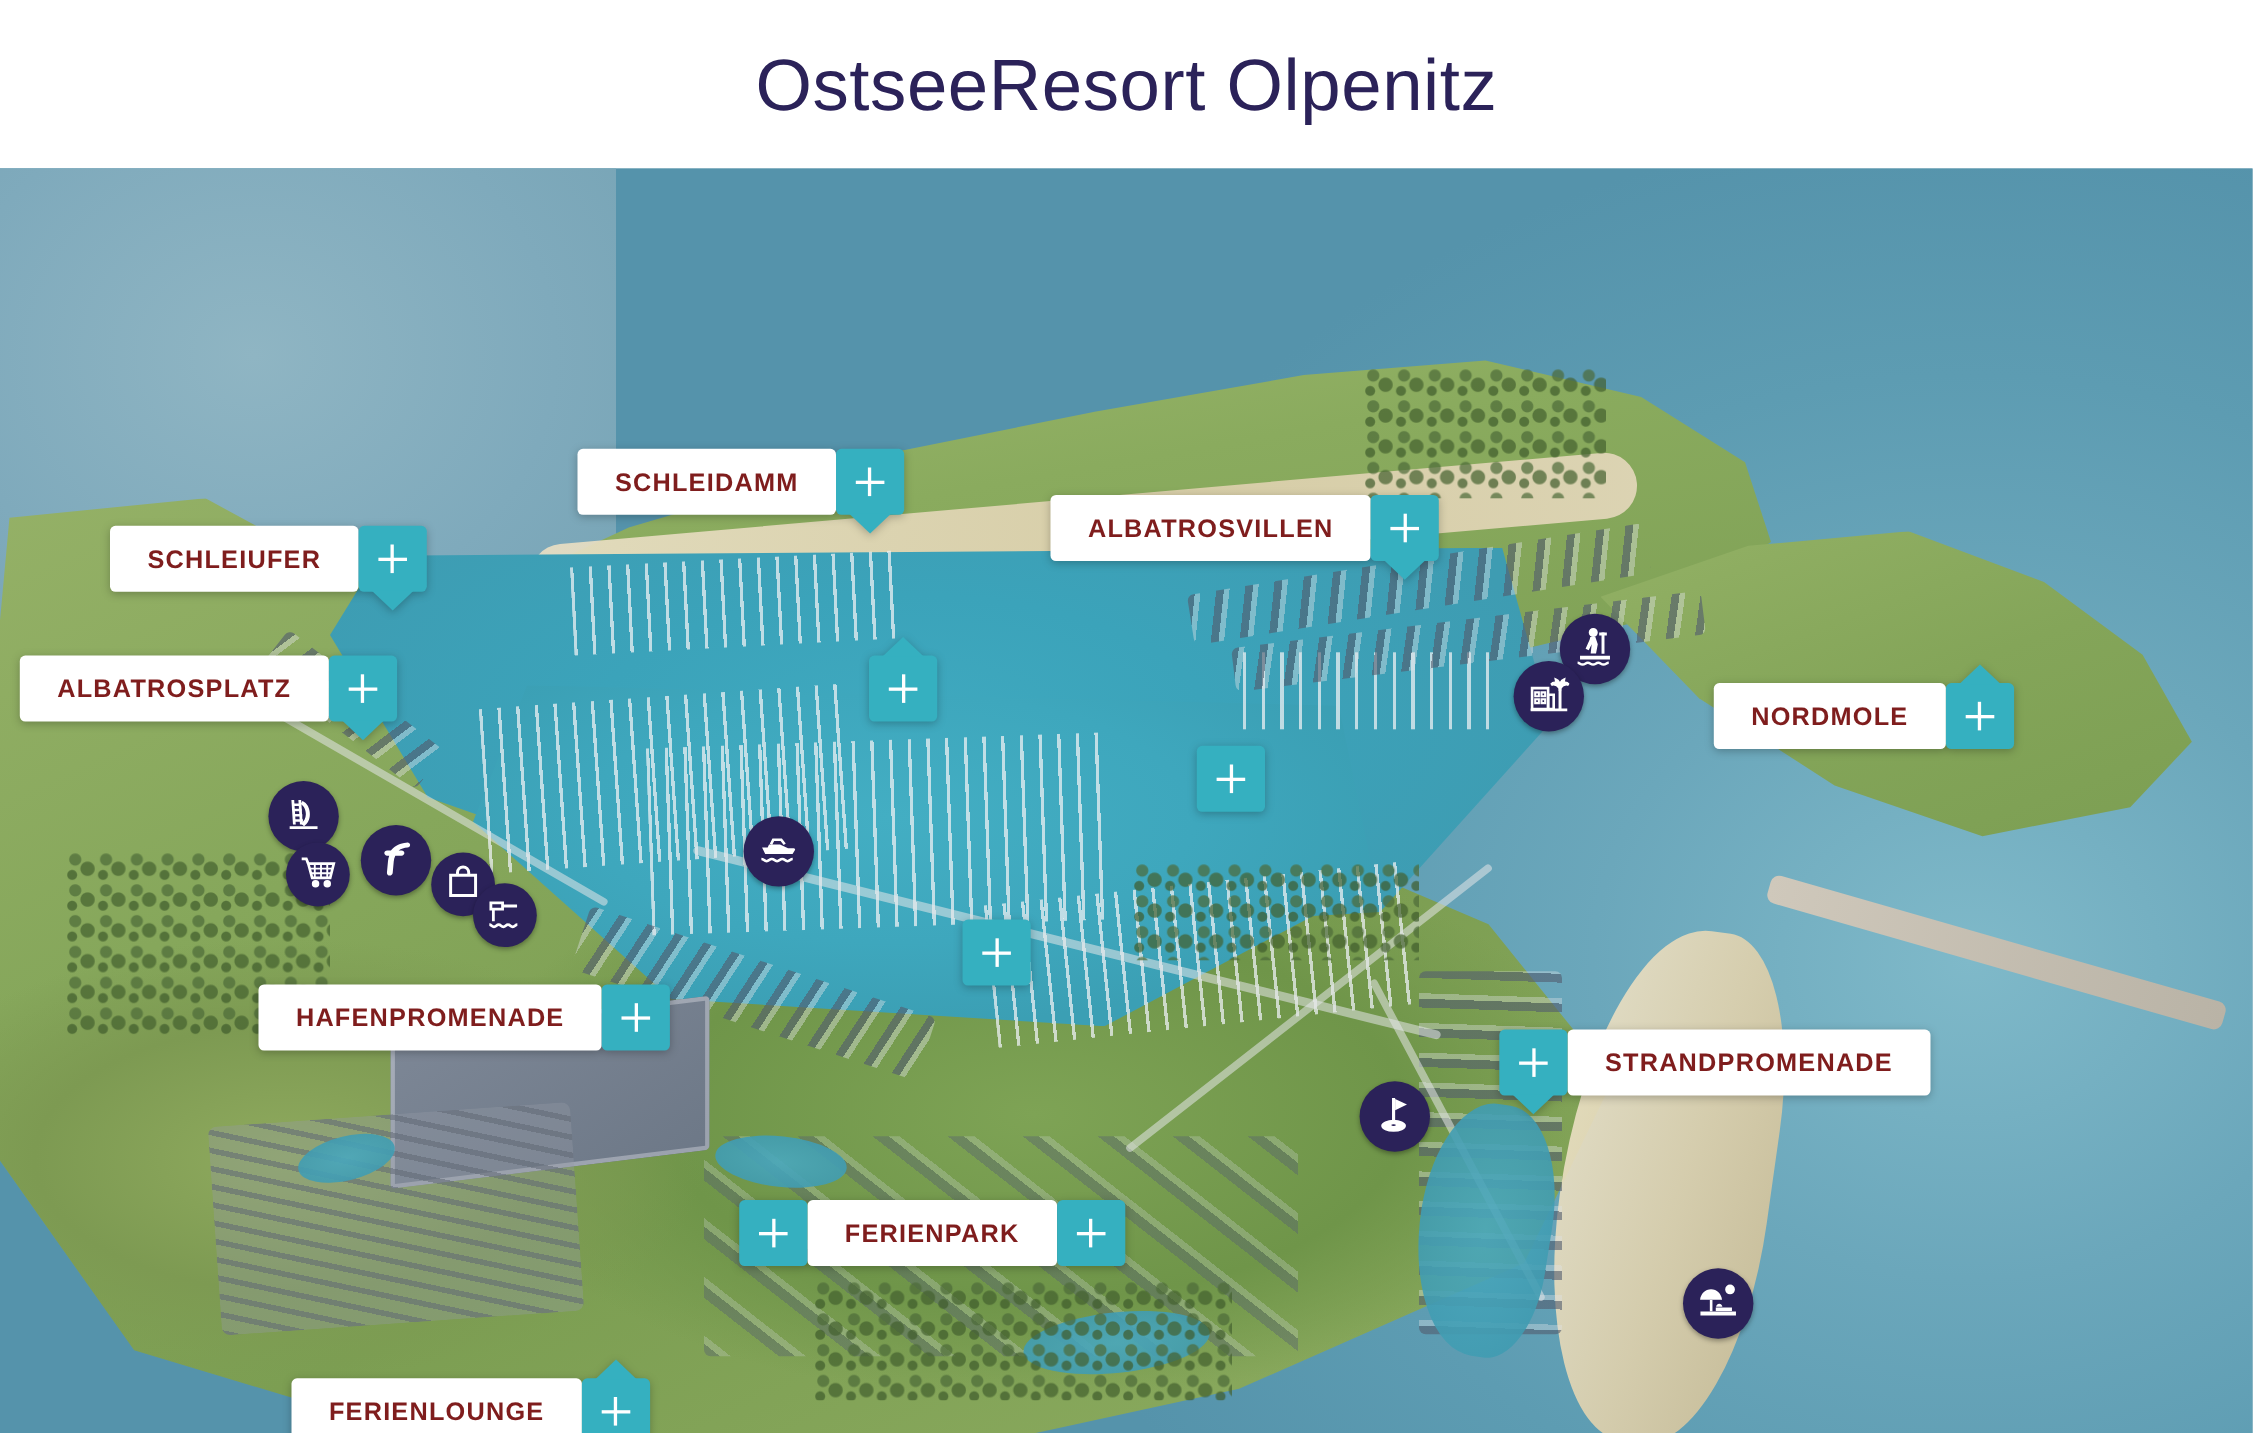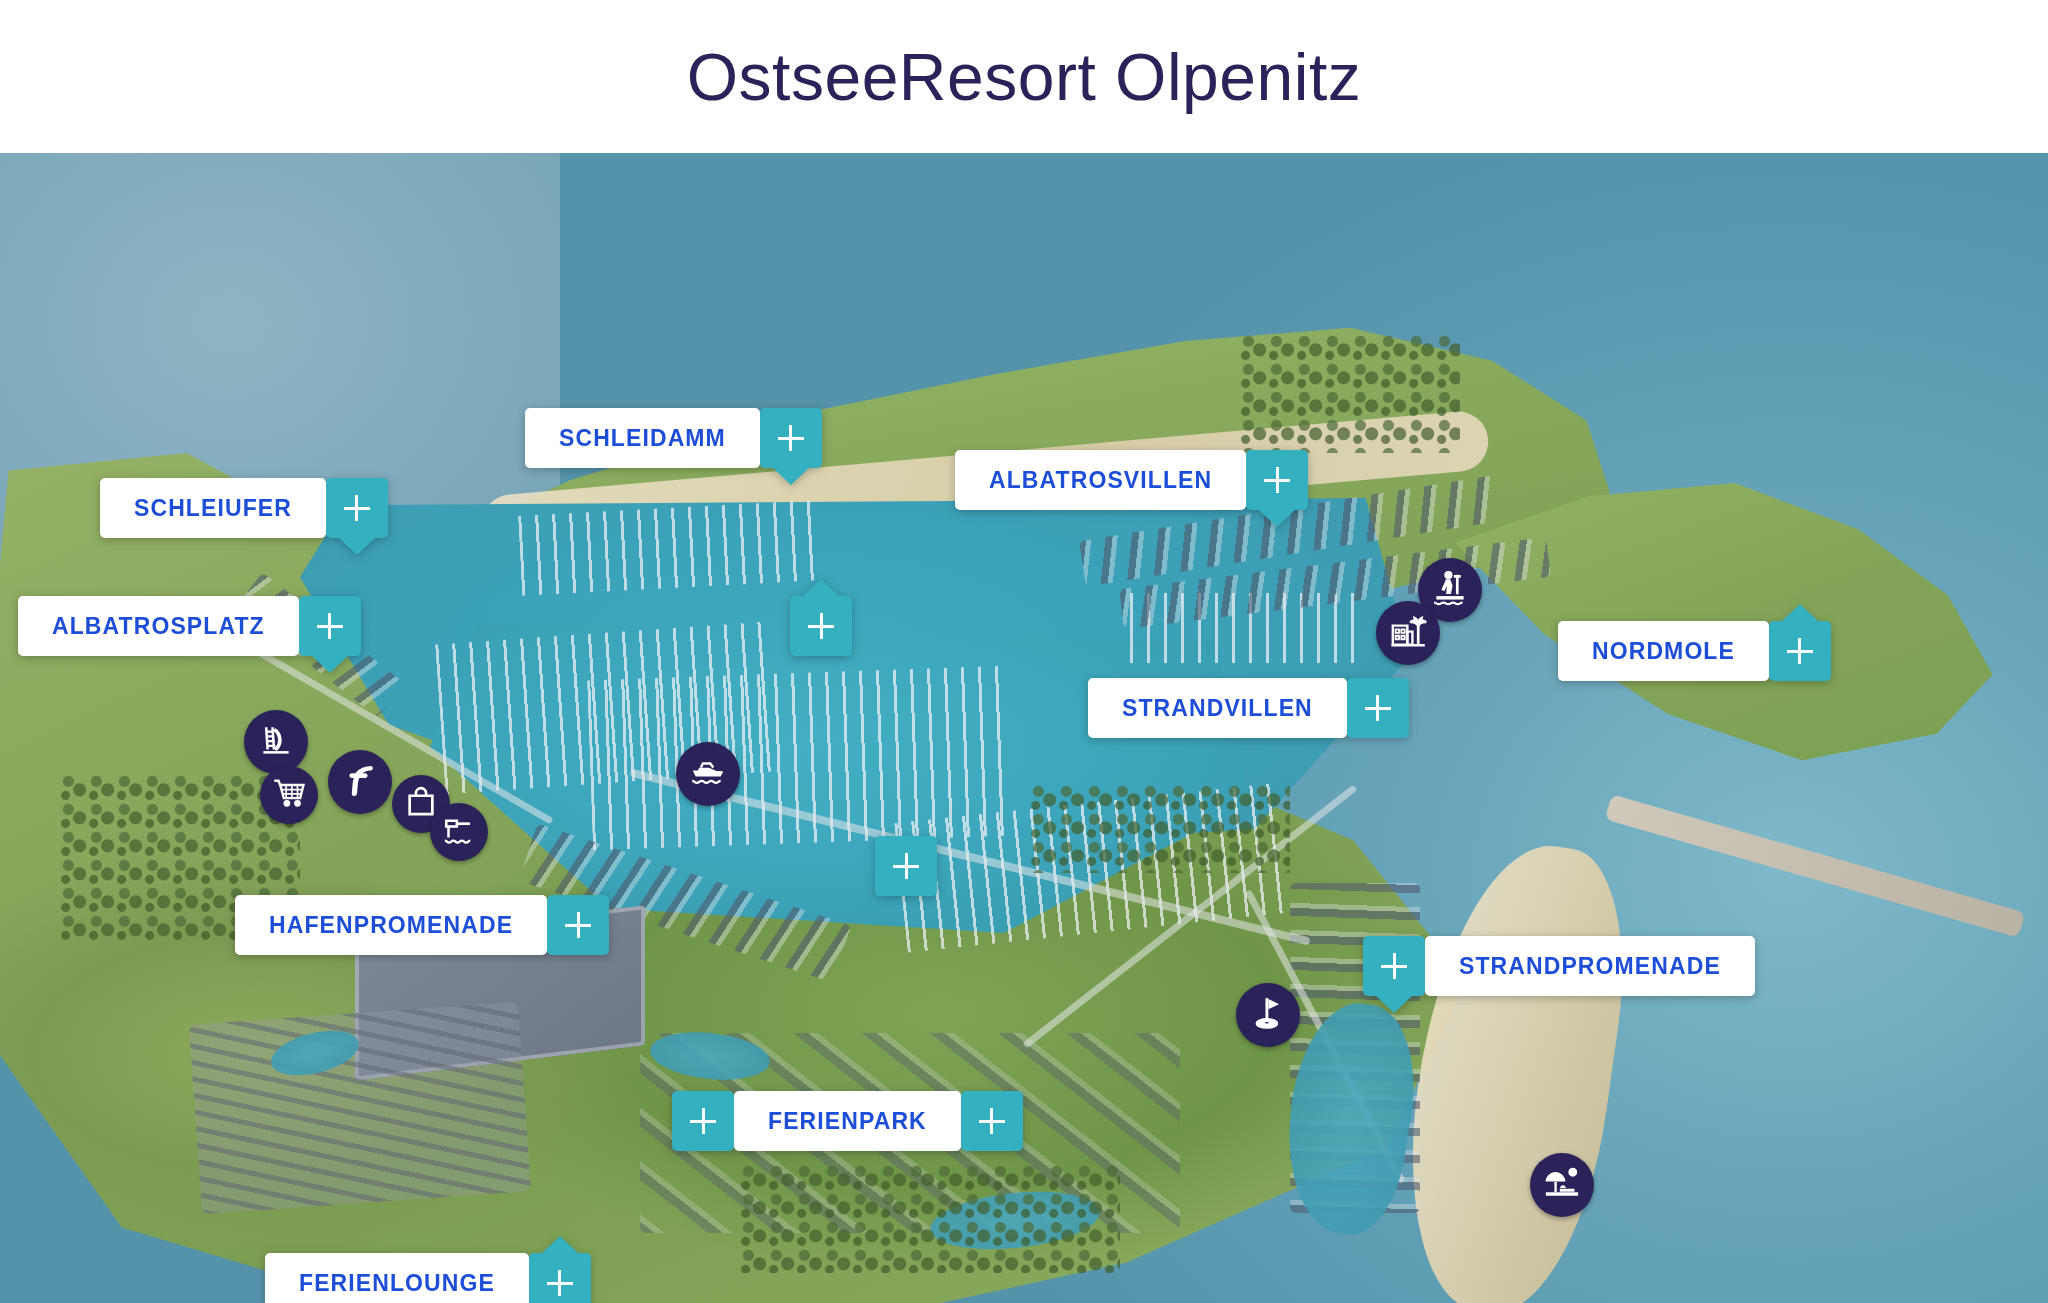--- a/index.html
+++ b/index.html
@@ -197,21 +197,21 @@
   
   .hotspot {
     position: absolute;
     display: flex;
     align-items: stretch;
     height: 60px;
     filter: drop-shadow(0 2px 4px rgba(0,0,0,.25));
   }
   .hs-title {
     background: #ffffff;
-    color: #1d4ed8;
+    color: #7f1d1d;
     font-size: 23px;
     font-weight: 700;
     letter-spacing: 1.1px;
     display: flex;
     align-items: center;
     justify-content: center;
     padding: 16px 34px;
     border-radius: 5px;
     white-space: nowrap;
     user-select: none;
@@ -345,21 +345,20 @@
           <span class="tail tail-up"></span>
         </div>
       </div>
       <div class="hotspot" style="left: 1558px; top: 468px;">
         <div class="hs-title">NORDMOLE</div>
         <div class="hs-plus" aria-label="+">
           <span class="tail tail-up"></span>
         </div>
       </div>
       <div class="hotspot" style="left: 1088px; top: 525px;">
-        <div class="hs-title">STRANDVILLEN</div>
         <div class="hs-plus" aria-label="+"></div>
       </div>
       <div class="hotspot" style="left: 875px; top: 683px;">
         <div class="hs-plus" aria-label="+"></div>
       </div>
       <div class="hotspot" style="left: 235px; top: 718px; margin-top: 24px;">
         <div class="hs-title">HAFENPROMENADE</div>
         <div class="hs-plus" aria-label="+"></div>
       </div>
       <div class="hotspot plus-left" style="left: 1363px; top: 783px;">

